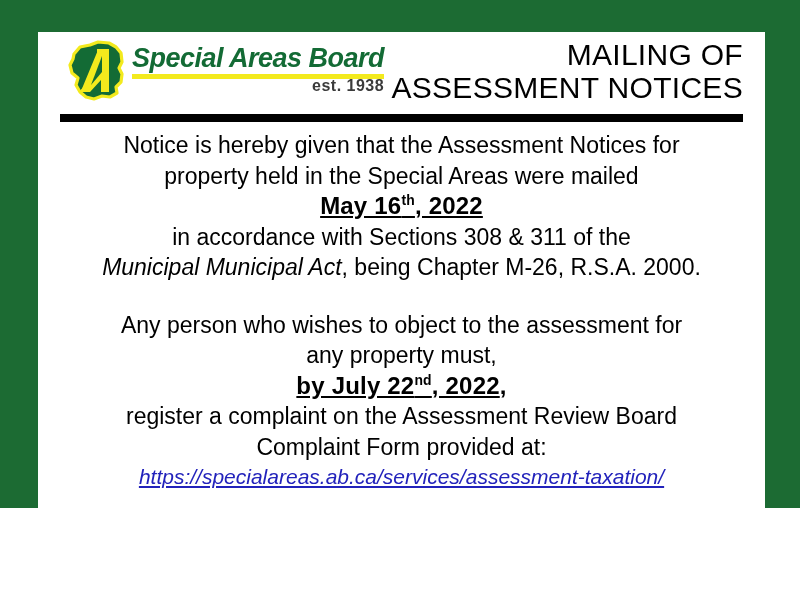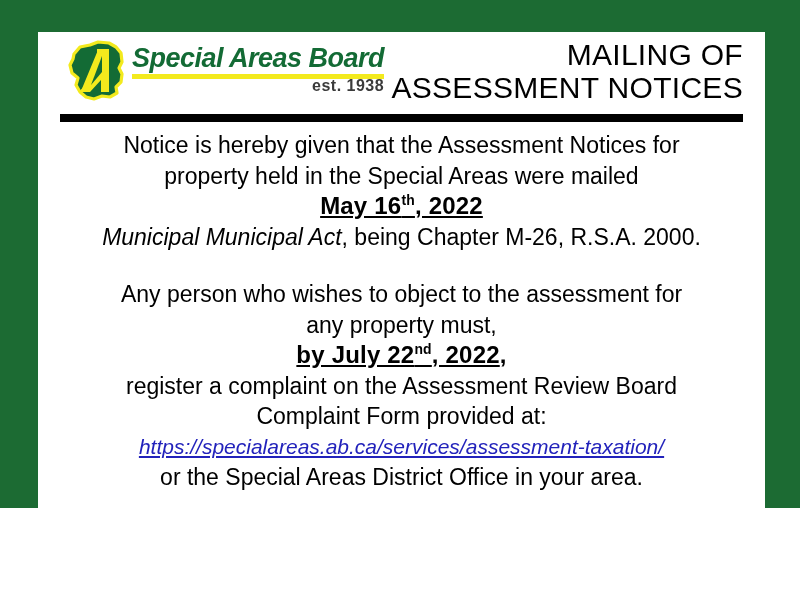--- a/index.html
+++ b/index.html
@@ -190,30 +190,30 @@
 
       <div id="header-rule"></div>
     </div>
 
     <div id="body-copy">
 
       <div class="para">
         <span class="line">Notice is hereby given that the Assessment Notices for</span>
         <span class="line">property held in the Special Areas were mailed</span>
         <span class="line bigdate"><span>May 16</span><sup>th</sup><span>, 2022</span></span>
+        <span class="line">in accordance with Sections 308 &amp; 311 of the</span>
         <span class="line"><span class="i">Municipal Municipal Act</span><span>, being Chapter M-26, R.S.A. 2000.</span></span>
       </div>
 
       <div class="spacer"></div>
 
       <div class="para">
         <span class="line">Any person who wishes to object to the assessment for</span>
         <span class="line">any property must,</span>
         <span class="line bigdate"><span>by July 22</span><sup>nd</sup><span>, 2022</span><span class="b">,</span></span>
         <span class="line">register a complaint on the Assessment Review Board</span>
         <span class="line">Complaint Form provided at:</span>
         <a href="#" id="link-line">https://specialareas.ab.ca/services/assessment-taxation/</a>
-        <span class="line">or the Special Areas District Office in your area.</span>
       </div>
 
     </div>
   </div>
 </div>
 
 </body></html>

